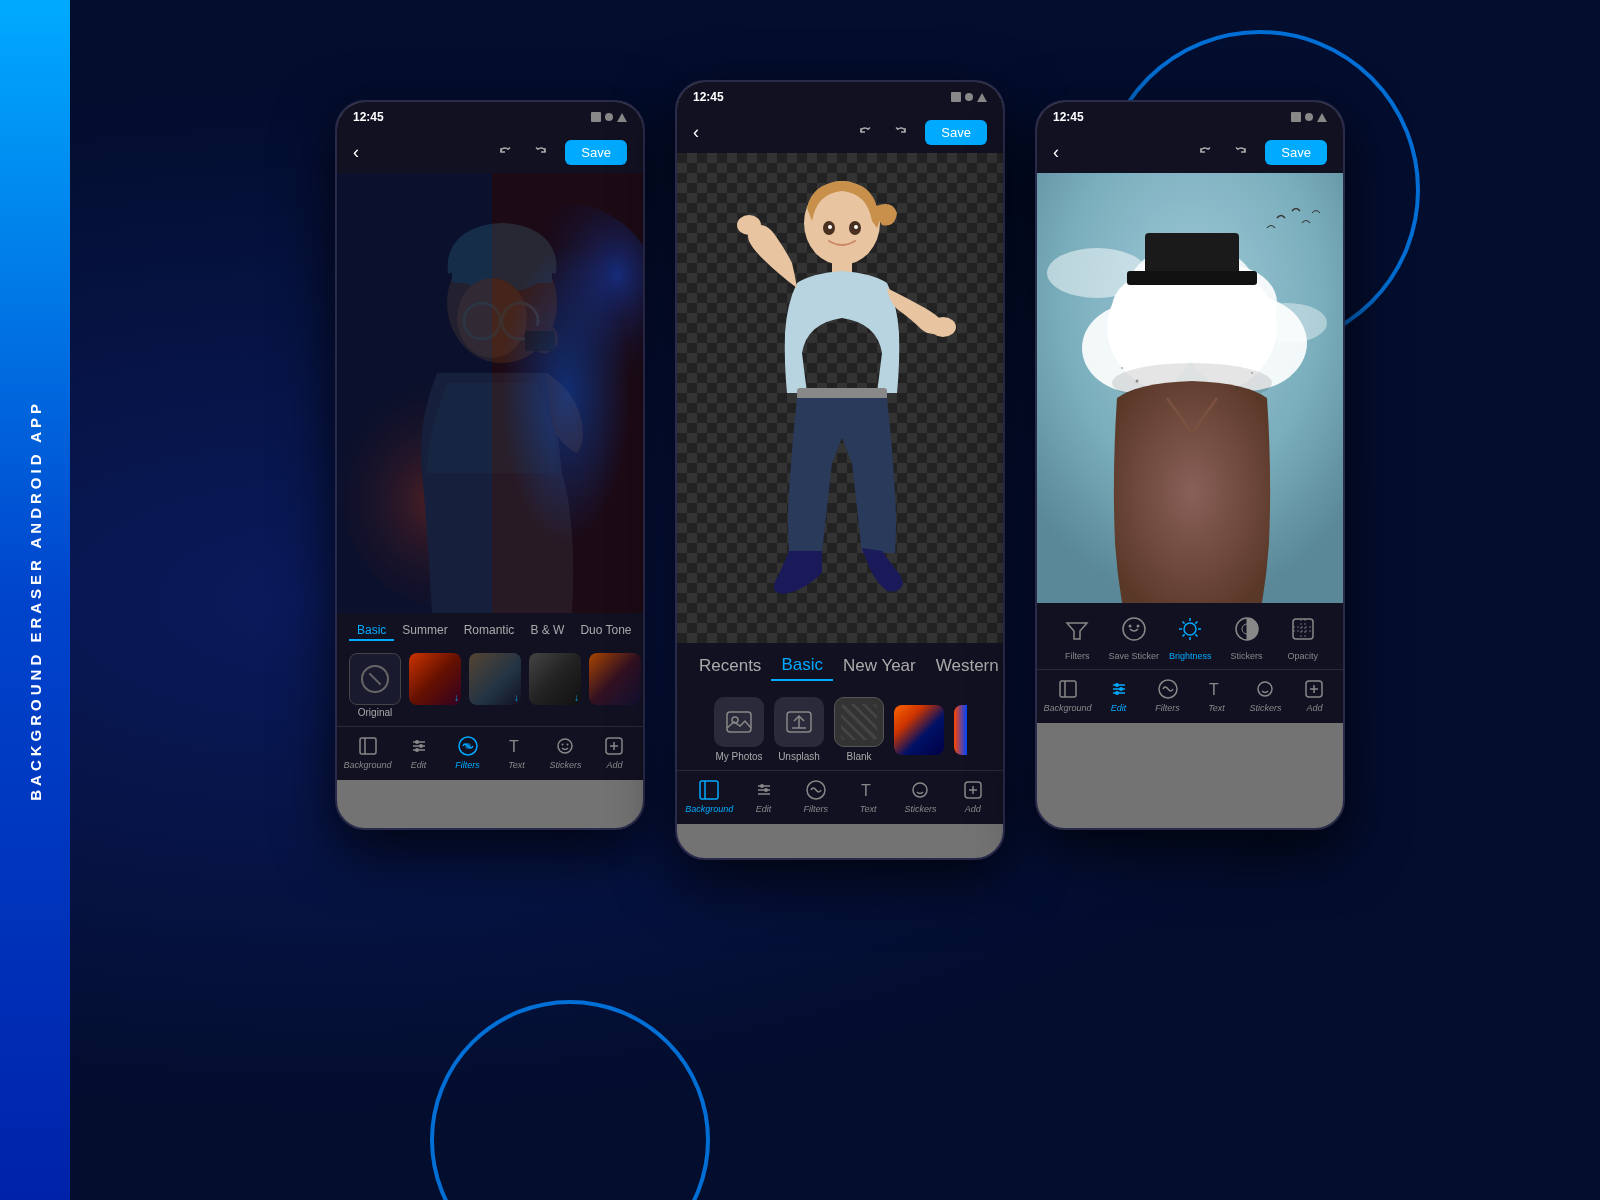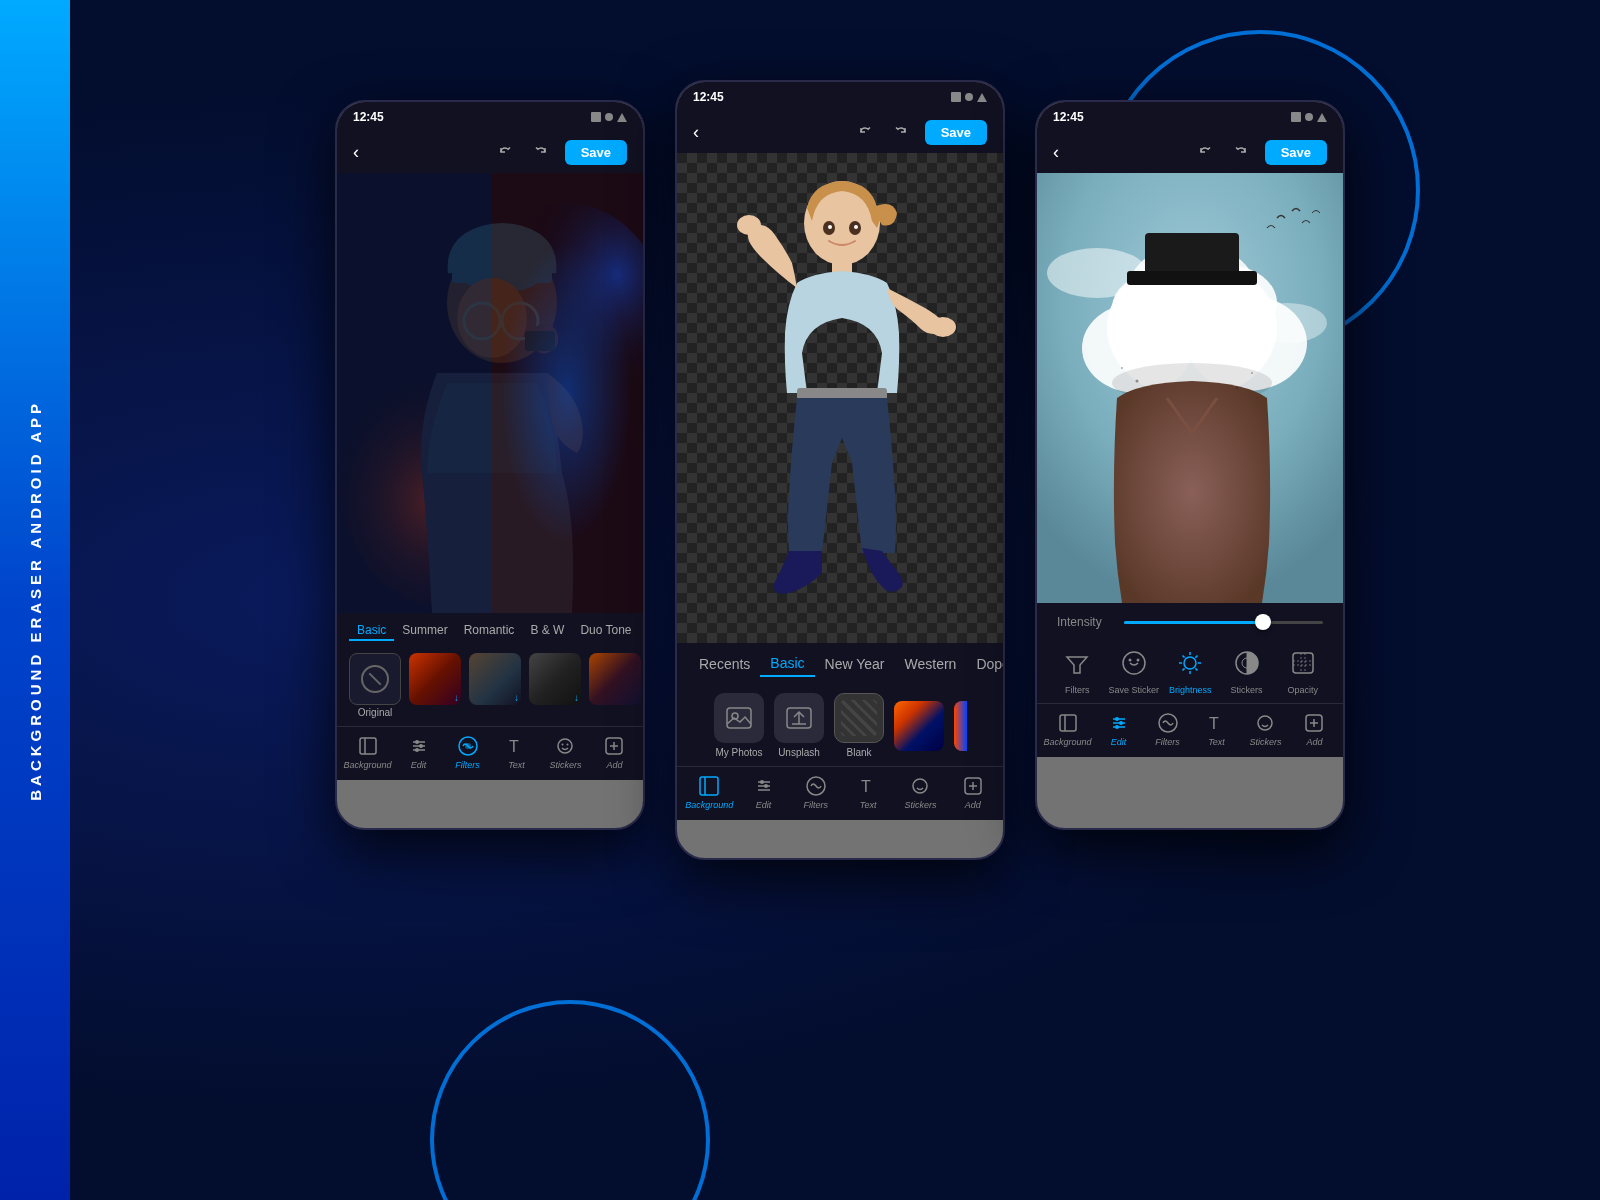--- a/index.html
+++ b/index.html
@@ -185,21 +185,21 @@
       font-size: 16px;
     }
 
     .save-btn {
       background: #00aaff;
       color: white;
       border: none;
       border-radius: 6px;
       padding: 5px 16px;
       font-size: 13px;
-      font-weight: 700;
+      font-weight: 400;
       cursor: pointer;
     }
 
     
     .photo-area-1 {
       width: 100%;
       height: 440px;
       background: linear-gradient(135deg, #1a0a2e 0%, #2a1a1a 30%, #1a1a3a 70%, #0a0a2a 100%);
       position: relative;
       overflow: hidden;
@@ -365,21 +365,21 @@
       background: #111122;
       display: flex;
       align-items: center;
       padding: 8px 12px;
       gap: 0;
       overflow: hidden;
     }
 
     .bg-tab {
       color: #aaa;
-      font-size: 14px;
+      font-size: 17px;
       padding: 4px 10px;
       cursor: pointer;
       white-space: nowrap;
     }
 
     .bg-tab.active {
       color: #00aaff;
       border-bottom: 2px solid #00aaff;
     }
 
@@ -1078,29 +1078,20 @@
           <circle cx="100" cy="208" r="1.5" fill="#333" opacity="0.5"></circle>
           <circle cx="200" cy="215" r="1.5" fill="#333" opacity="0.5"></circle>
           <circle cx="85" cy="195" r="1" fill="#333" opacity="0.4"></circle>
           <circle cx="215" cy="200" r="1" fill="#333" opacity="0.4"></circle>
           <circle cx="90" cy="220" r="1" fill="#333" opacity="0.3"></circle>
           <circle cx="220" cy="225" r="1" fill="#333" opacity="0.3"></circle>
         </svg>
       </div>
     </div>
 
-    <div class="intensity-bar">
-      <div class="intensity-row">
-        <span class="intensity-label">Intensity</span>
-        <div class="intensity-slider">
-          <div class="intensity-fill"></div>
-          <div class="intensity-thumb"></div>
-        </div>
-      </div>
-    </div>
 
     <div class="edit-tools">
       <div class="edit-tools-row">
 
         <div class="edit-tool">
           <div class="edit-tool-icon">
             <svg width="28" height="28" viewBox="0 0 28 28">
               <path d="M4 8 L24 8 L17 16 L17 24 L11 24 L11 16z" fill="none" stroke="#888" stroke-width="1.5"></path>
             </svg>
           </div>

